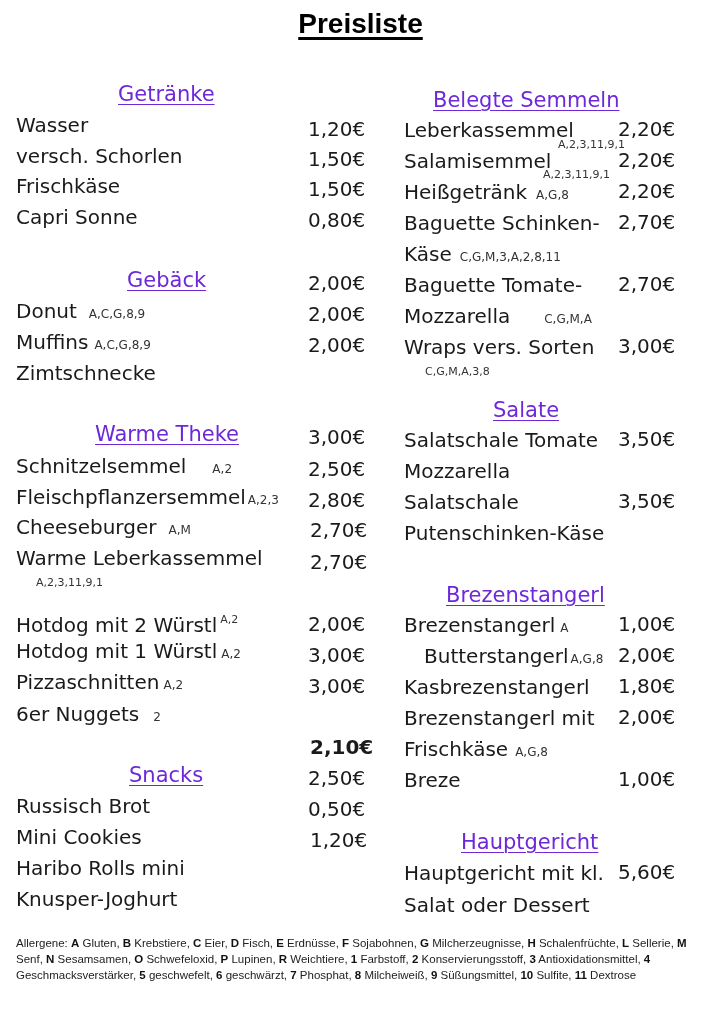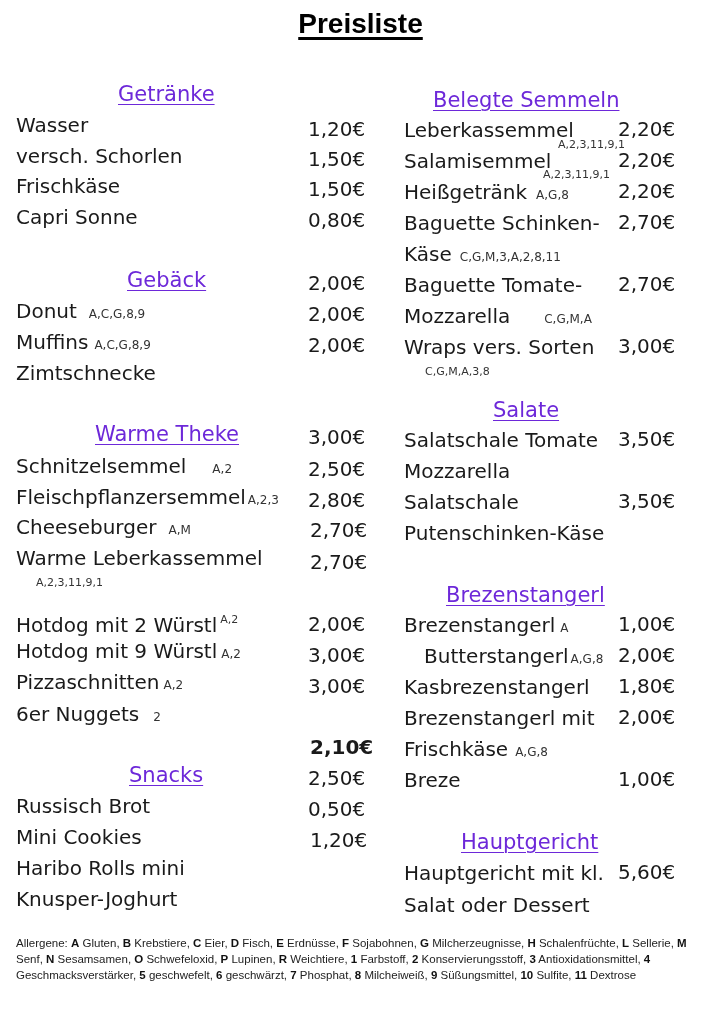--- a/index.html
+++ b/index.html
@@ -55,21 +55,21 @@
   <div class="abs item" style="left:16px;top:515px;"><span>Cheeseburger</span><span class="alg" style="margin-left:12px;">A,M</span></div>
   <div class="abs price" style="left:310px;top:518px;">2,70€</div>
 
   <div class="abs item" style="left:16px;top:546px;">Warme Leberkassemmel</div>
   <div class="abs alg-line" style="left:36px;top:576px;">A,2,3,11,9,1</div>
   <div class="abs price" style="left:310px;top:550px;">2,70€</div>
 
   <div class="abs item" style="left:16px;top:608px;"><span>Hotdog mit 2 Würstl</span><span class="alg-sup">A,2</span></div>
   <div class="abs price" style="left:308px;top:612px;">2,00€</div>
 
-  <div class="abs item" style="left:16px;top:639px;"><span>Hotdog mit 9 Würstl</span><span class="alg" style="margin-left:4px;">A,2</span></div>
+  <div class="abs item" style="left:16px;top:639px;"><span>Hotdog mit 1 Würstl</span><span class="alg" style="margin-left:4px;">A,2</span></div>
   <div class="abs price" style="left:308px;top:643px;">3,00€</div>
 
   <div class="abs item" style="left:16px;top:670px;"><span>Pizzaschnitten</span><span class="alg" style="margin-left:4px;">A,2</span></div>
   <div class="abs price" style="left:308px;top:674px;">3,00€</div>
 
   <div class="abs item" style="left:16px;top:702px;"><span>6er Nuggets</span><span class="alg" style="margin-left:14px;">2</span></div>
 
   <div class="abs price" style="left:310px;top:735px;font-weight:bold;">2,10€</div>
 </div>
 

